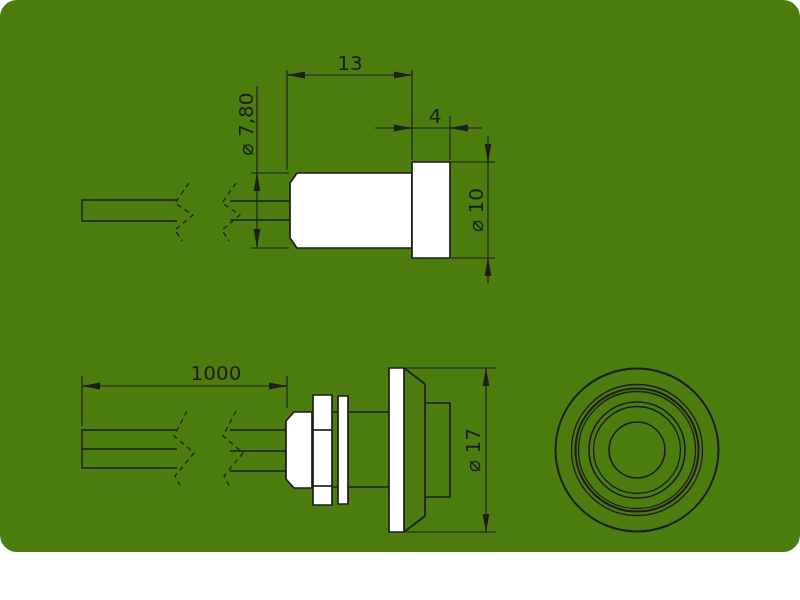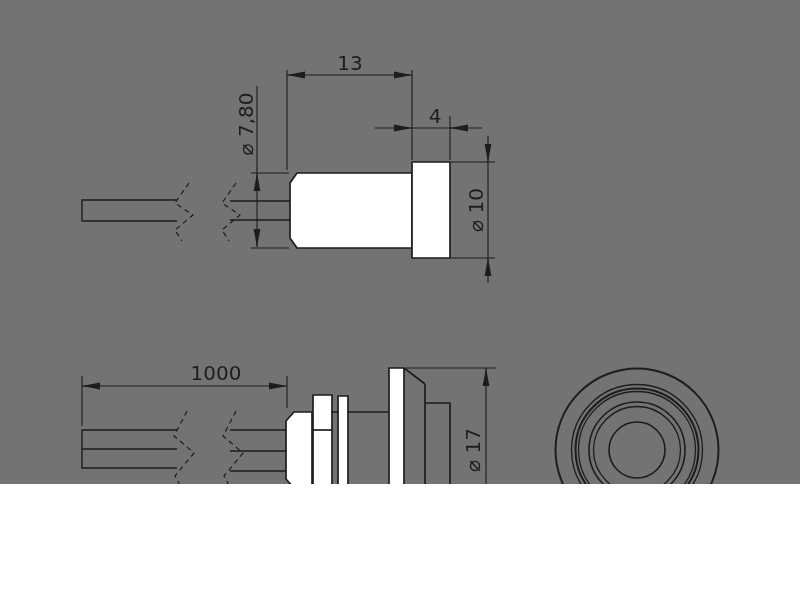--- a/index.html
+++ b/index.html
@@ -1,16 +1,16 @@
 <!DOCTYPE html>
 <html><head>
 <meta charset="utf-8">
 <style>
   html,body{margin:0;padding:0;background:#ffffff;}
-  .stage{position:relative;width:800px;height:484px;background:#737373;overflow:hidden;}
+  .stage{position:relative;width:800px;height:552px;background:#4d7c0f;overflow:hidden;border-radius:17px;}
   svg{display:block;}
   
   .ol   {stroke:#1d1d1d;stroke-width:1.7;fill:none;stroke-linejoin:round;}
   .olf  {stroke:#1d1d1d;stroke-width:1.7;fill:#ffffff;stroke-linejoin:round;}
   .wire {stroke:#1d1d1d;stroke-width:1.4;fill:none;}
   .brk  {stroke:#1d1d1d;stroke-width:1.2;fill:none;stroke-dasharray:5 4;stroke-linejoin:round;}
   
   .dim  {stroke:#1d1d1d;stroke-width:1.1;fill:none;}
   .arr  {fill:#1d1d1d;stroke:none;}
   text.dimtxt{font-family:"DejaVu Sans","Liberation Sans",sans-serif;font-size:20px;fill:#1d1d1d;}

